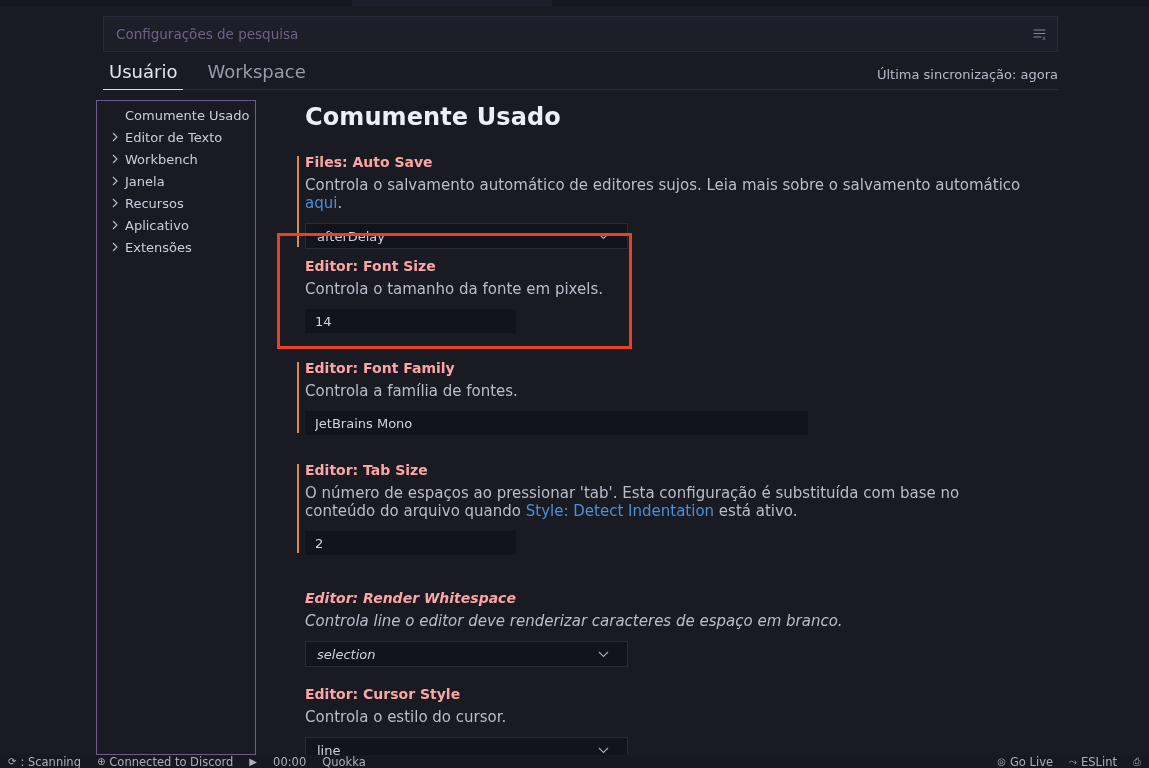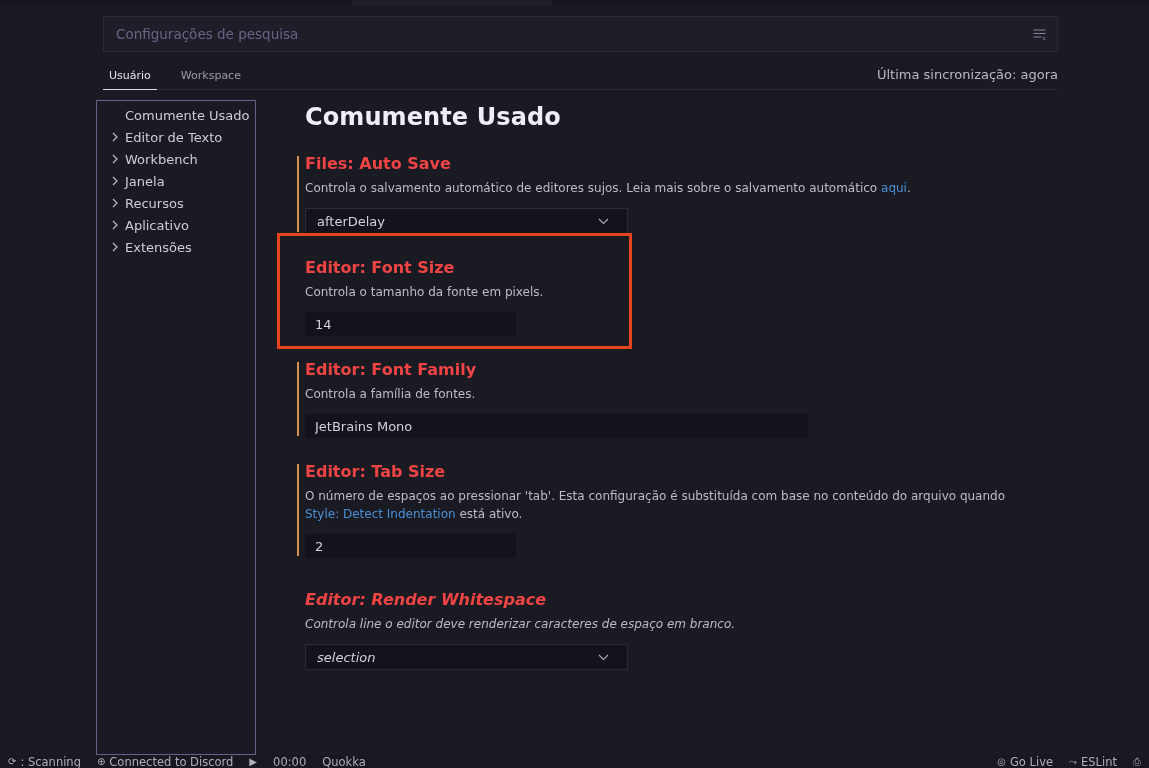--- a/index.html
+++ b/index.html
@@ -52,21 +52,21 @@
   .scope-tabs {
     position: absolute; left: 103px; top: 52px;
     width: 955px; height: 32px;
     display: flex; align-items: flex-end;
     border-bottom: 1px solid #2c2c38;
   }
   .scope-tab {
     position: relative;
     padding: 0 6px 7px 6px;
     margin-right: 18px;
-    font-size: 11px;
+    font-size: 18px;
     color: #9a9aaa;
     cursor: pointer;
     white-space: nowrap;
     margin-top: 40px;
   }
   .scope-tab.active { color: #e4e4ee; }
   .scope-tab.active::after {
     content: ""; position: absolute; left: 0; right: 0; bottom: -1px;
     height: 1px; background: #d8d8e6;
   }
@@ -118,27 +118,27 @@
   }
   .setting-row {
     position: absolute; left: 21px; width: 760px;
     padding-left: 8px;
   }
   .accent-bar {
     position: absolute; left: 0; top: 2px; bottom: 2px;
     width: 2px; background: #d98e4f;
   }
   .setting-title {
-    font-size: 16px; font-weight: bold;
-    color: #ef4444;
+    font-size: 14px; font-weight: bold;
+    color: #fca5a5;
     margin-bottom: 6px;
     white-space: nowrap;
   }
   .setting-desc {
-    font-size: 12px;
+    font-size: 15px;
     color: #bcbcca;
     line-height: 18px;
     max-width: 722px;
   }
   .setting-desc a { color: #4a90d9; text-decoration: none; }
 
   .ctrl-select {
     margin-top: 11px;
     width: 323px; height: 26px;
     background: #13131b;
@@ -328,20 +328,30 @@
     <div class="setting-title">Editor: Render Whitespace</div>
     <div class="setting-desc">Controla line o editor deve renderizar caracteres de espaço em branco.</div>
     <div class="ctrl-select">
       <span>selection</span>
       <svg width="11" height="7" viewBox="0 0 11 7">
         <path d="M1 1 L5.5 5.5 L10 1" fill="none" stroke="#a9a9bb" stroke-width="1.1"></path>
       </svg>
     </div>
   </div>
 
+  <div class="setting-row" style="top:592px;">
+    <div class="setting-title">Editor: Cursor Style</div>
+    <div class="setting-desc">Controla o estilo do cursor.</div>
+    <div class="ctrl-select">
+      <span>line</span>
+      <svg width="11" height="7" viewBox="0 0 11 7">
+        <path d="M1 1 L5.5 5.5 L10 1" fill="none" stroke="#a9a9bb" stroke-width="1.1"></path>
+      </svg>
+    </div>
+  </div>
 
 </div>
 
 <div class="highlight-box"></div>
 
 <div class="statusbar">
   <div class="sb-item">
     <span class="sb-ico">⟳</span>
     <span>: Scanning</span>
   </div>

